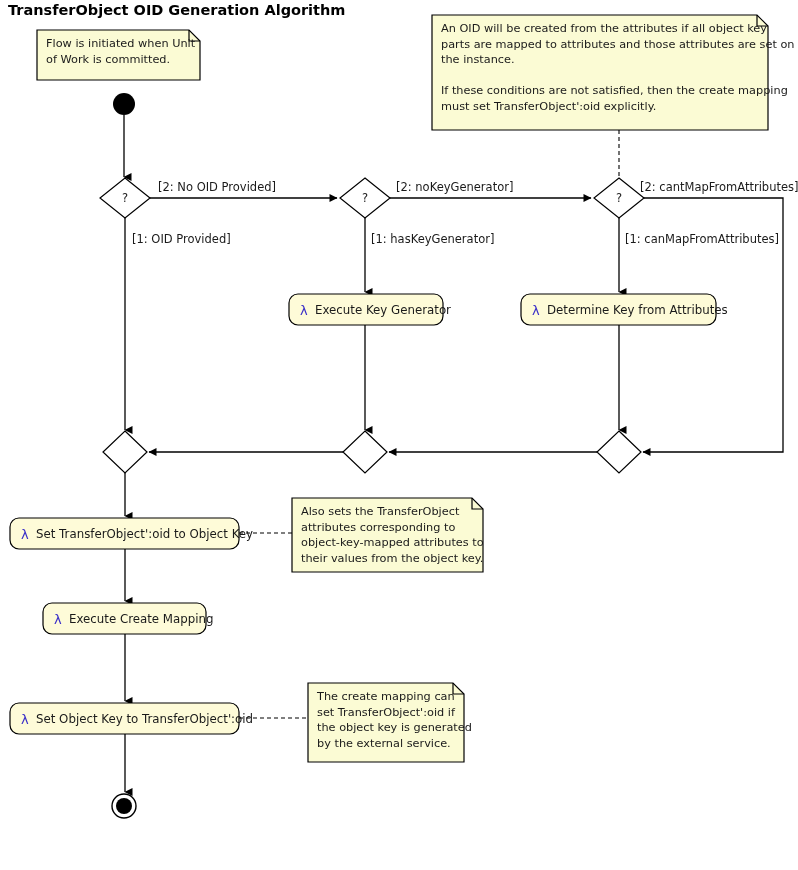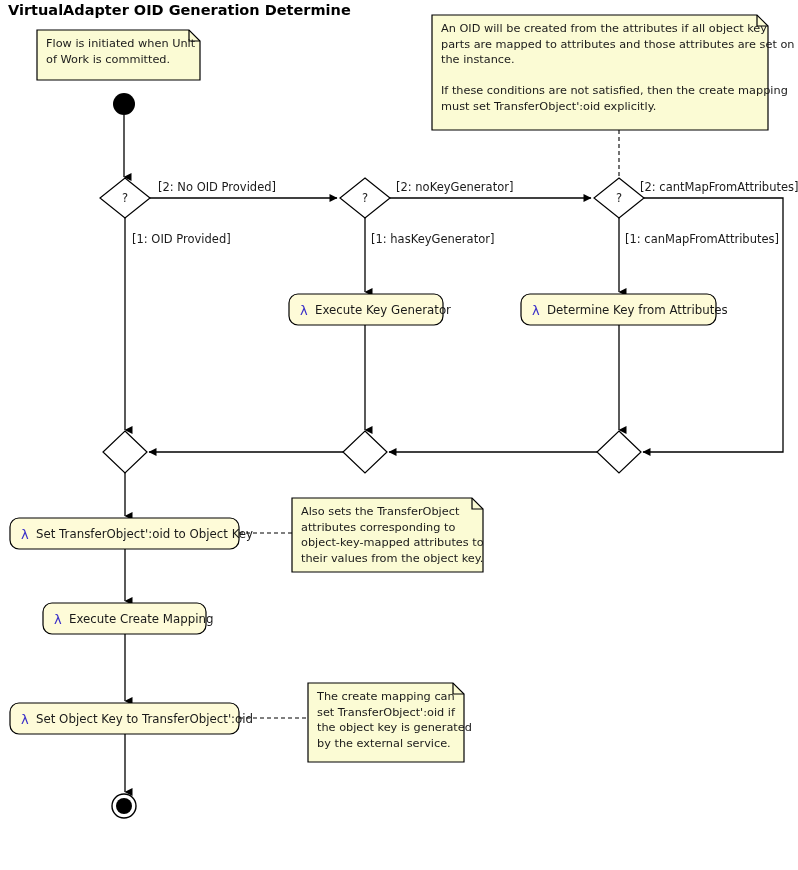--- a/index.html
+++ b/index.html
@@ -101,21 +101,21 @@
     font-family: "DejaVu Sans", sans-serif;
     font-size: 13px;
     fill: #3a2fc8;
     font-style: normal;
   }
 </style>
 </head>
 <body>
 
 <div id="diagram-root">
-  <div class="diagram-title">VirtualAdapter OID Generation Determine</div>
+  <div class="diagram-title">TransferObject OID Generation Algorithm</div>
   <svg class="canvas" viewBox="0 0 798 870" xmlns="http://www.w3.org/2000/svg">
     <defs>
       <marker id="arrow-down" markerWidth="9" markerHeight="9" refX="4.5" refY="8" orient="auto" markerUnits="userSpaceOnUse">
         <path d="M0.5,0.5 L8.5,0.5 L4.5,8.5 z" fill="#000000"></path>
       </marker>
       <marker id="arrow-right" markerWidth="9" markerHeight="9" refX="8" refY="4.5" orient="auto" markerUnits="userSpaceOnUse">
         <path d="M0.5,0.5 L8.5,4.5 L0.5,8.5 z" fill="#000000"></path>
       </marker>
       <marker id="arrow-left" markerWidth="9" markerHeight="9" refX="8" refY="4.5" orient="auto" markerUnits="userSpaceOnUse">
         <path d="M0.5,0.5 L8.5,4.5 L0.5,8.5 z" fill="#000000"></path>

